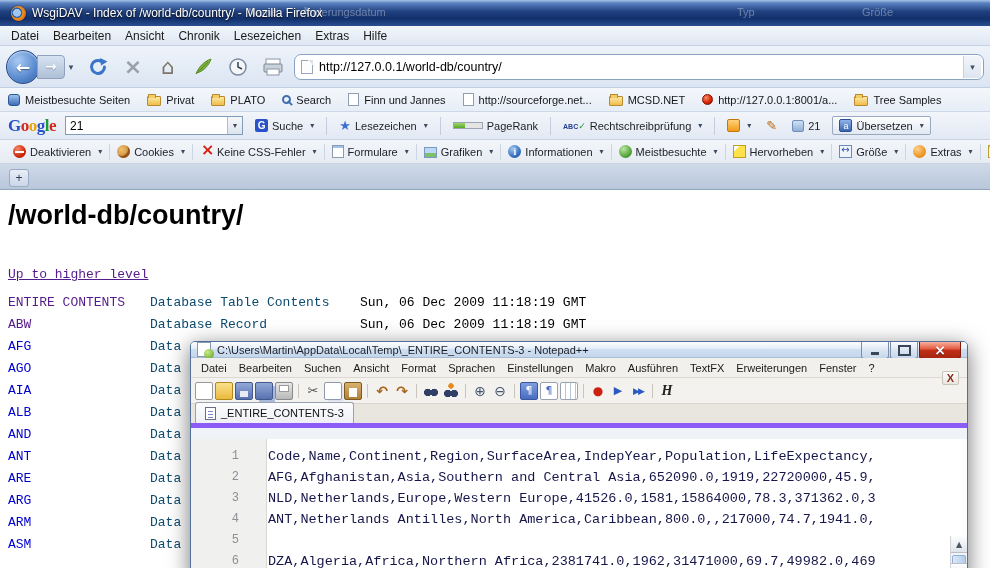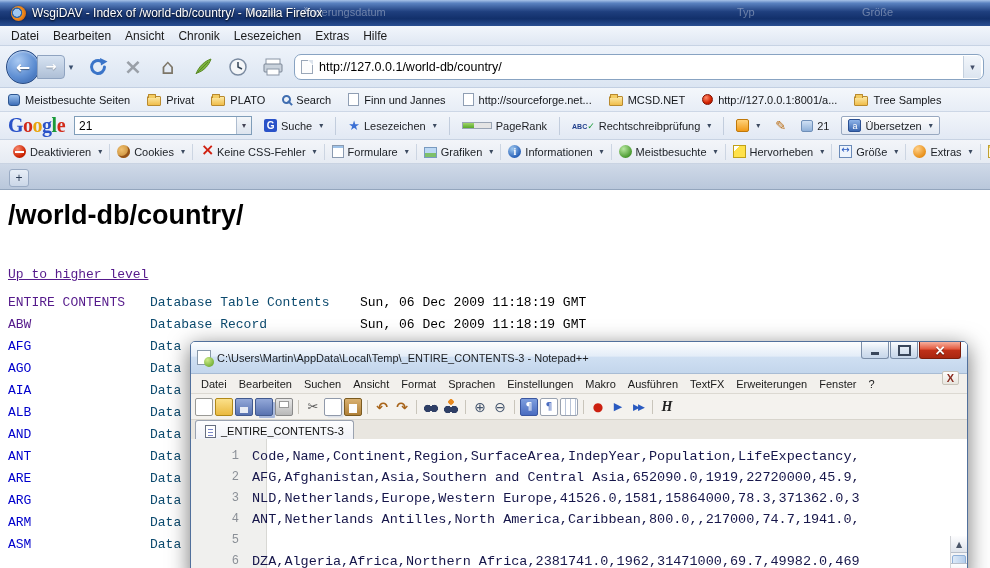--- a/index.html
+++ b/index.html
@@ -63,21 +63,21 @@
 .i-folder::before{content:"";position:absolute;top:-3px;left:0;width:6px;height:3px;background:#f3cc62;border:1px solid #b98a2e;border-bottom:none;border-radius:1px 1px 0 0}
 .i-search{width:9px;height:9px;border:2px solid #3f6db0;border-radius:50%}
 .i-search::after{content:"";position:absolute;width:6px;height:2px;background:#3f6db0;transform:rotate(45deg);right:-4px;bottom:-2px}
 .i-page{width:11px;height:13px;background:#fff;border:1px solid #8f9eb3}
 .i-reddot{width:11px;height:11px;border-radius:50%;background:radial-gradient(circle at 35% 30%,#ff8a6a,#d42200 60%,#9c1500);border:1px solid #801000}
 
 
 .gbar{position:absolute;left:0;top:112px;width:990px;height:28px;
   background:linear-gradient(#f2f5fa,#e2e9f4);border-bottom:1px solid #c8d3e3;
   display:flex;align-items:center;padding:0 8px;gap:9px;font-size:11px;color:#1c1e22;overflow:hidden}
-.glogo{font-family:"Liberation Serif",serif;font-weight:bold;font-size:20px;letter-spacing:-.5px;flex:none}
+.glogo{font-family:"Liberation Serif",serif;font-weight:bold;font-size:17px;letter-spacing:-.5px;flex:none}
 .gl-b{color:#2a52c8}.gl-r{color:#d22a1a}.gl-y{color:#e8a40c}.gl-g{color:#1a9a3a}
 .gsearch{width:178px;height:19px;background:#fff;border:1px solid #7f9db9;display:flex;align-items:center;flex:none}
 .gsearch input{flex:1;width:40px;border:none;outline:none;padding:0 4px;font-size:12px;font-family:"Liberation Sans",sans-serif}
 .gsdrop{width:15px;height:17px;background:linear-gradient(#f4f7fa,#dde4ee);border-left:1px solid #aebdd0;display:flex;align-items:center;justify-content:center}
 .gsdrop::before{content:"▾";font-size:8px;color:#445}
 .gbtn{display:inline-flex;align-items:center;gap:4px;padding:2px 3px;flex:none;white-space:nowrap}
 .caret::after{content:"▾";font-size:8px;color:#3c4a60;margin-left:3px}
 .gsep{width:1px;height:18px;background:#c2cddd;flex:none}
 .gG{width:13px;height:13px;background:#2a52c8;color:#fff;font-weight:bold;font-size:10px;display:inline-flex;align-items:center;justify-content:center;border-radius:2px}
 .gstar::before{content:"★";color:#3b6fd4;font-size:13px;font-family:"DejaVu Sans",sans-serif}
@@ -135,21 +135,21 @@
 .lrow{height:22px;line-height:22px;white-space:pre}
 .lname{display:inline-block;width:142px;color:#0000cc;cursor:pointer}
 .lname.visited{color:#551a8b}
 .ltype{display:inline-block;width:210px;color:#0c4a6e}
 .ldate{color:#000}
 
 
 .npwin{position:absolute;left:190px;top:341px;width:778px;height:240px;background:#eff3f8;
   border:1px solid #51709c;border-radius:5px 5px 0 0;
   box-shadow:0 5px 22px rgba(0,0,0,.55),0 0 0 1px rgba(255,255,255,.25);overflow:hidden}
-.np-title{height:32px;background:linear-gradient(#fdfeff,#e4edf8 45%,#cfdff2 50%,#c3d6ec);
+.np-title{height:16px;background:linear-gradient(#fdfeff,#e4edf8 45%,#cfdff2 50%,#c3d6ec);
   display:flex;align-items:center;padding:0 6px;gap:6px;border-bottom:1px solid #a8bcd4}
 .np-ico{width:14px;height:15px;background:#fff;border:1px solid #8899aa;position:relative;flex:none}
 .np-ico::after{content:"";position:absolute;right:-4px;bottom:-3px;width:10px;height:10px;border-radius:50%;
   background:radial-gradient(circle at 35% 30%,#cdeb8a,#7ab43c 70%,#4f8c1e)}
 .np-title-text{flex:1;font-size:11px;color:#1c1e22;white-space:nowrap;overflow:hidden}
 .np-btns{display:flex;gap:1px;align-self:flex-start;margin-top:0}
 .np-btn{width:28px;height:17px;border:1px solid #7b8ea8;border-top:none;border-radius:0 0 3px 3px;
   background:linear-gradient(#fbfdff,#dce6f2 50%,#c6d6ea);display:flex;align-items:center;justify-content:center}
 .np-min::before{content:"";width:8px;height:3px;background:#39465a;margin-top:7px}
 .np-max::before{content:"";width:9px;height:7px;border:2px solid #39465a}
@@ -182,31 +182,31 @@
 .t-zoomout::before{content:"⊖";font-size:14px;color:#44556e}
 .t-wrap{background:linear-gradient(#7e9ede,#4a6cc0);border:1px solid #3a56a0}
 .t-wrap::before{content:"¶";color:#fff;font-size:11px}
 .t-symbols{background:#fff;border:1px solid #99a2b0}
 .t-symbols::before{content:"¶";color:#4a6cc0;font-size:11px}
 .t-guides{background:repeating-linear-gradient(90deg,#fff 0 4px,#b8c4d8 4px 5px);border:1px solid #99a2b0}
 .t-record::before{content:"●";color:#cc2010;font-size:12px}
 .t-play::before{content:"▶";color:#2a5ac0;font-size:11px}
 .t-playall::before{content:"▶▶";color:#2a5ac0;font-size:9px;letter-spacing:-2px}
 .t-H::before{content:"H";font-family:"Liberation Serif",serif;font-style:italic;font-weight:bold;font-size:14px;color:#222}
-.np-tabs{height:24px;background:#e9e6e0;display:flex;align-items:flex-end;padding:3px 4px 0;border-bottom:3px solid #8b5cf6}
+.np-tabs{height:24px;background:#e9e6e0;display:flex;align-items:flex-end;padding:3px 4px 0;border-bottom:5px solid #8b5cf6}
 .np-tab{height:21px;display:flex;align-items:center;gap:5px;padding:0 9px;
   background:linear-gradient(#fdfdfe,#eef0f6);border:1px solid #9aa2b0;border-bottom:none;border-radius:3px 3px 0 0;font-size:11px;color:#111}
 .np-doc{width:11px;height:13px;background:#fff;border:1px solid #666e80;position:relative;flex:none}
 .np-doc::before{content:"";position:absolute;left:2px;top:3px;right:2px;height:1.5px;background:#7a86c8;box-shadow:0 3px 0 #7a86c8,0 6px 0 #7a86c8}
 .np-edit{position:absolute;left:0;right:0;top:97px;bottom:0;background:#fff}
 .np-gutter{position:absolute;left:0;top:0;bottom:0;width:76px;background:#f0f0ee;border-right:1px solid #d8d8d4}
 .np-lines{position:absolute;left:0;right:17px;top:0;bottom:0;padding-top:7px}
 .nline{height:21px;line-height:21px;display:flex;font-family:"Liberation Mono",monospace}
 .lnum{display:inline-block;width:48px;text-align:right;color:#8a8f96;font-size:12px;flex:none}
-.ltxt{margin-left:13px;font-size:13.5px;color:#16164a;white-space:pre}
+.ltxt{margin-left:29px;font-size:13.5px;color:#16164a;white-space:pre}
 .np-scroll{position:absolute;right:0;top:97px;bottom:0;width:17px;background:#f3f4f6;border-left:1px solid #d0d2d6}
 .sc-btn{height:17px;display:flex;align-items:center;justify-content:center;
   background:linear-gradient(#fdfdfe,#dfe4ec);border-bottom:1px solid #b8bfca;font-size:8px;color:#4a5568;font-family:"DejaVu Sans",sans-serif}
 .sc-up::before{content:"▲"}
 .sc-down{position:absolute;bottom:0;left:0;right:0;border-top:1px solid #b8bfca;border-bottom:none}
 .sc-down::before{content:"▼"}
 .sc-thumb{position:absolute;left:1px;right:1px;top:19px;height:55px;
   background:linear-gradient(90deg,#dce9f8,#b4cdeb);border:1px solid #8fb0d8;border-radius:2px}
 </style>
 </head>

